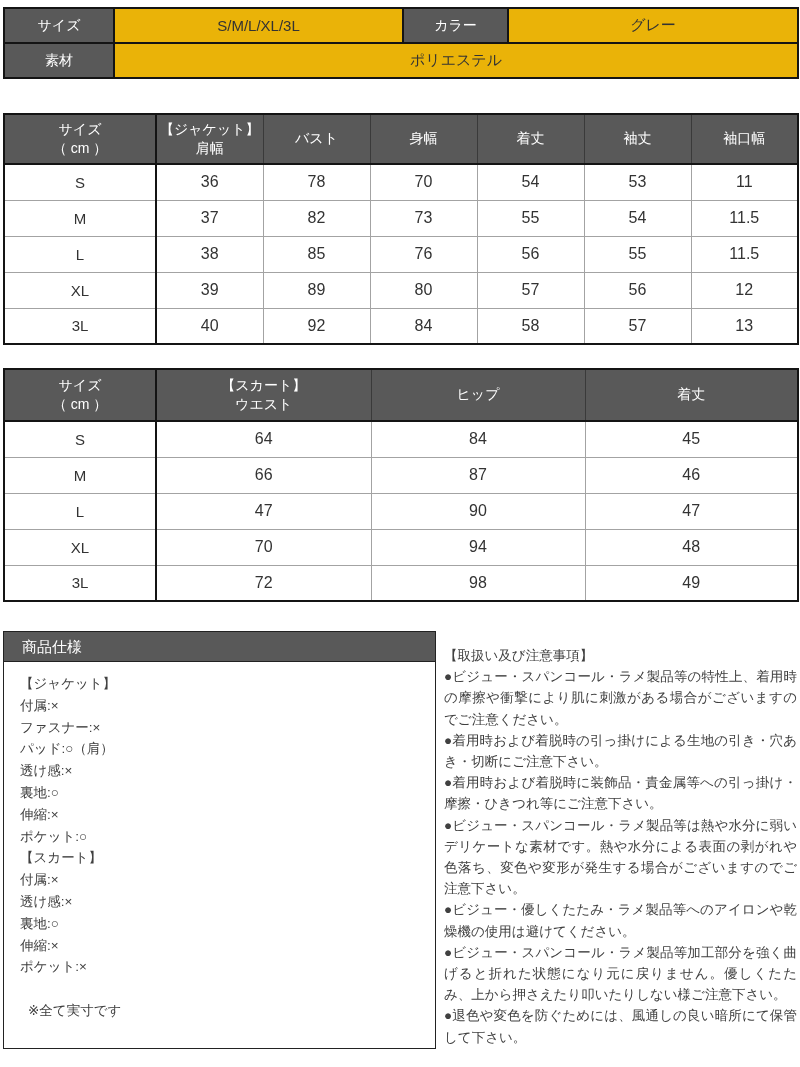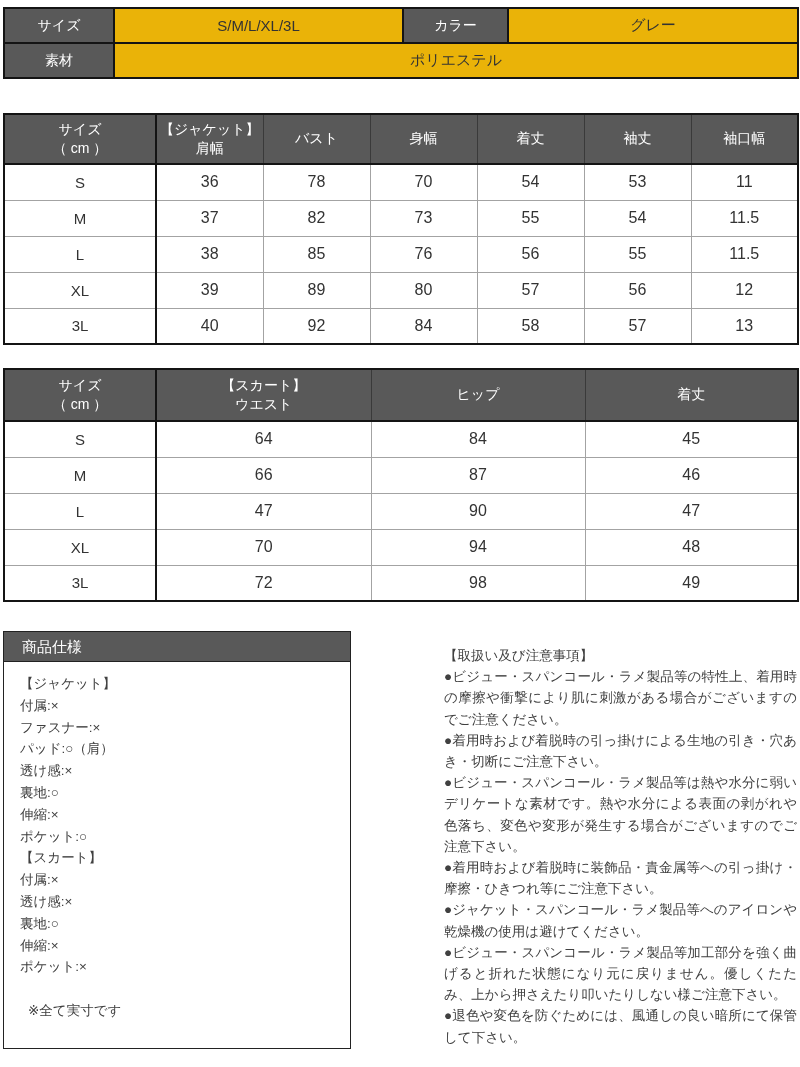--- a/index.html
+++ b/index.html
@@ -68,21 +68,21 @@
     font-size:15px;
   }
   .size-table thead th.size-head{
     border-right:2px solid var(--border-dark);
   }
   #jacket-table{top:113px;}
   #skirt-table{top:368px;}
 
   
   #product-spec{
-    position:absolute;left:3px;top:631px;width:348px;height:418px;
+    position:absolute;left:3px;top:631px;width:433px;height:418px;
     border:1px solid #222;background:#fff;
   }
   .spec-titlebar{
     background:var(--hdr-bg);color:var(--hdr-text);
     height:30px;line-height:30px;
     padding-left:18px;font-size:15px;
     border-bottom:1px solid #222;
   }
   .spec-body{
     padding:11px 16px 0 16px;
@@ -280,21 +280,21 @@
         </div>
       <div class="spec-line spec-note">※全て実寸です</div>
     </div>
   </div>
 
   <div id="care-notes">
     <div>【取扱い及び注意事項】</div>
     <div id="care-notes-list">
         <div class="care-item">●ビジュー・スパンコール・ラメ製品等の特性上、着用時の摩擦や衝撃により肌に刺激がある場合がございますのでご注意ください。</div>
         <div class="care-item">●着用時および着脱時の引っ掛けによる生地の引き・穴あき・切断にご注意下さい。</div>
+        <div class="care-item">●着用時および着脱時に装飾品・貴金属等への引っ掛け・摩擦・ひきつれ等にご注意下さい。</div>
         <div class="care-item">●ビジュー・スパンコール・ラメ製品等は熱や水分に弱いデリケートな素材です。熱や水分による表面の剥がれや色落ち、変色や変形が発生する場合がございますのでご注意下さい。</div>
-        <div class="care-item">●着用時および着脱時に装飾品・貴金属等への引っ掛け・摩擦・ひきつれ等にご注意下さい。</div>
-        <div class="care-item">●ジャケット・スパンコール・ラメ製品等へのアイロンや乾燥機の使用は避けてください。</div>
+        <div class="care-item">●ビジュー・優しくたたみ・ラメ製品等へのアイロンや乾燥機の使用は避けてください。</div>
         <div class="care-item">●ビジュー・スパンコール・ラメ製品等加工部分を強く曲げると折れた状態になり元に戻りません。優しくたたみ、上から押さえたり叩いたりしない様ご注意下さい。</div>
         <div class="care-item">●退色や変色を防ぐためには、風通しの良い暗所にて保管して下さい。</div>
       </div>
   </div>
 
 </div>
 
 </body></html>

